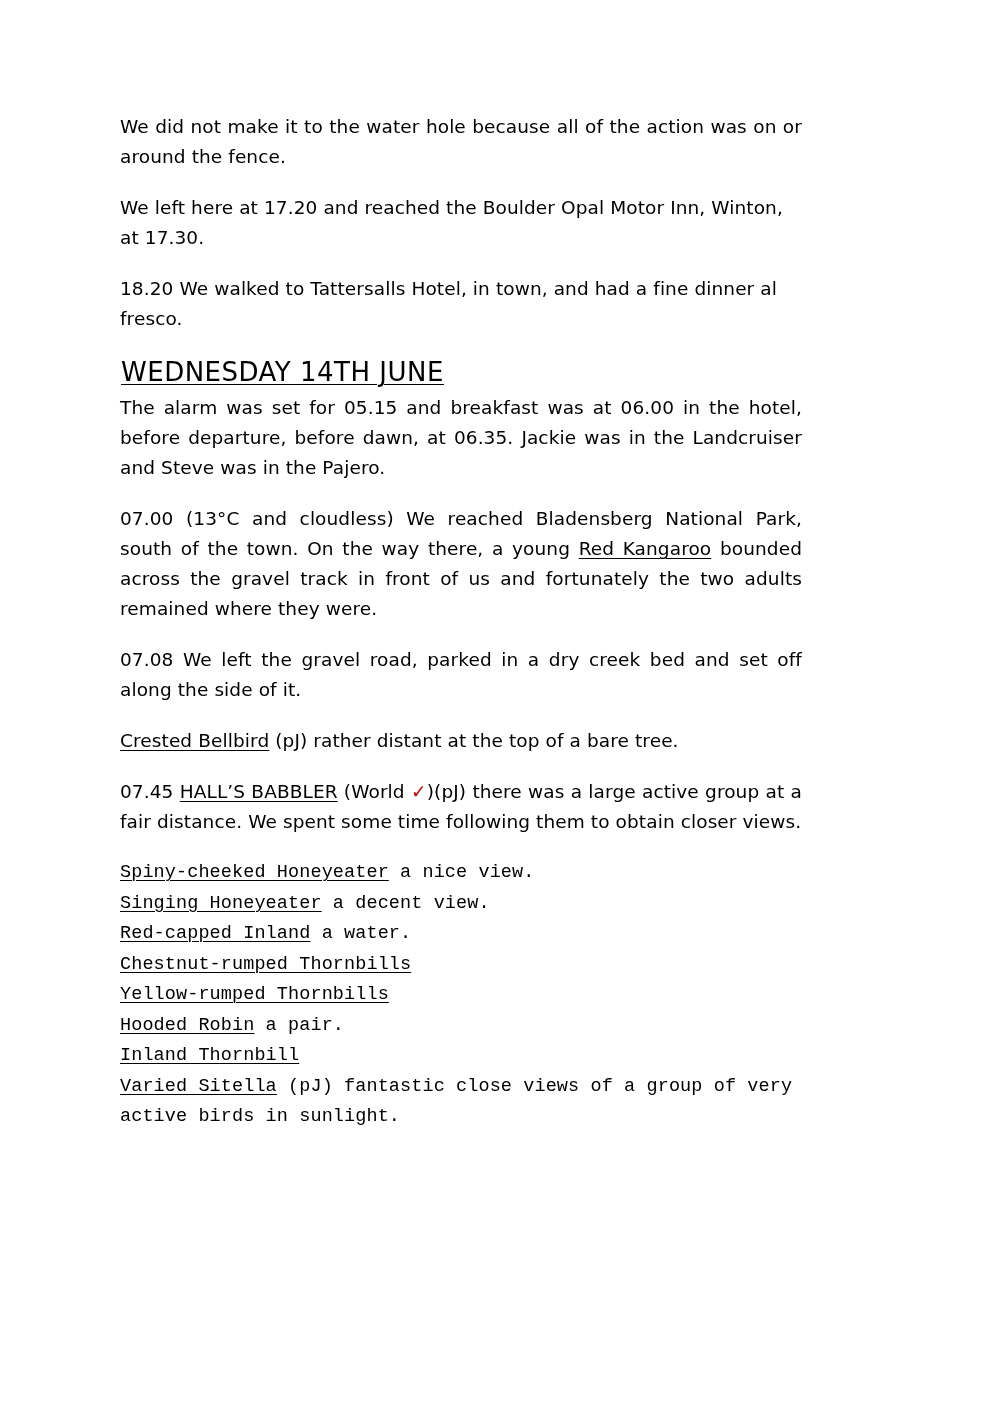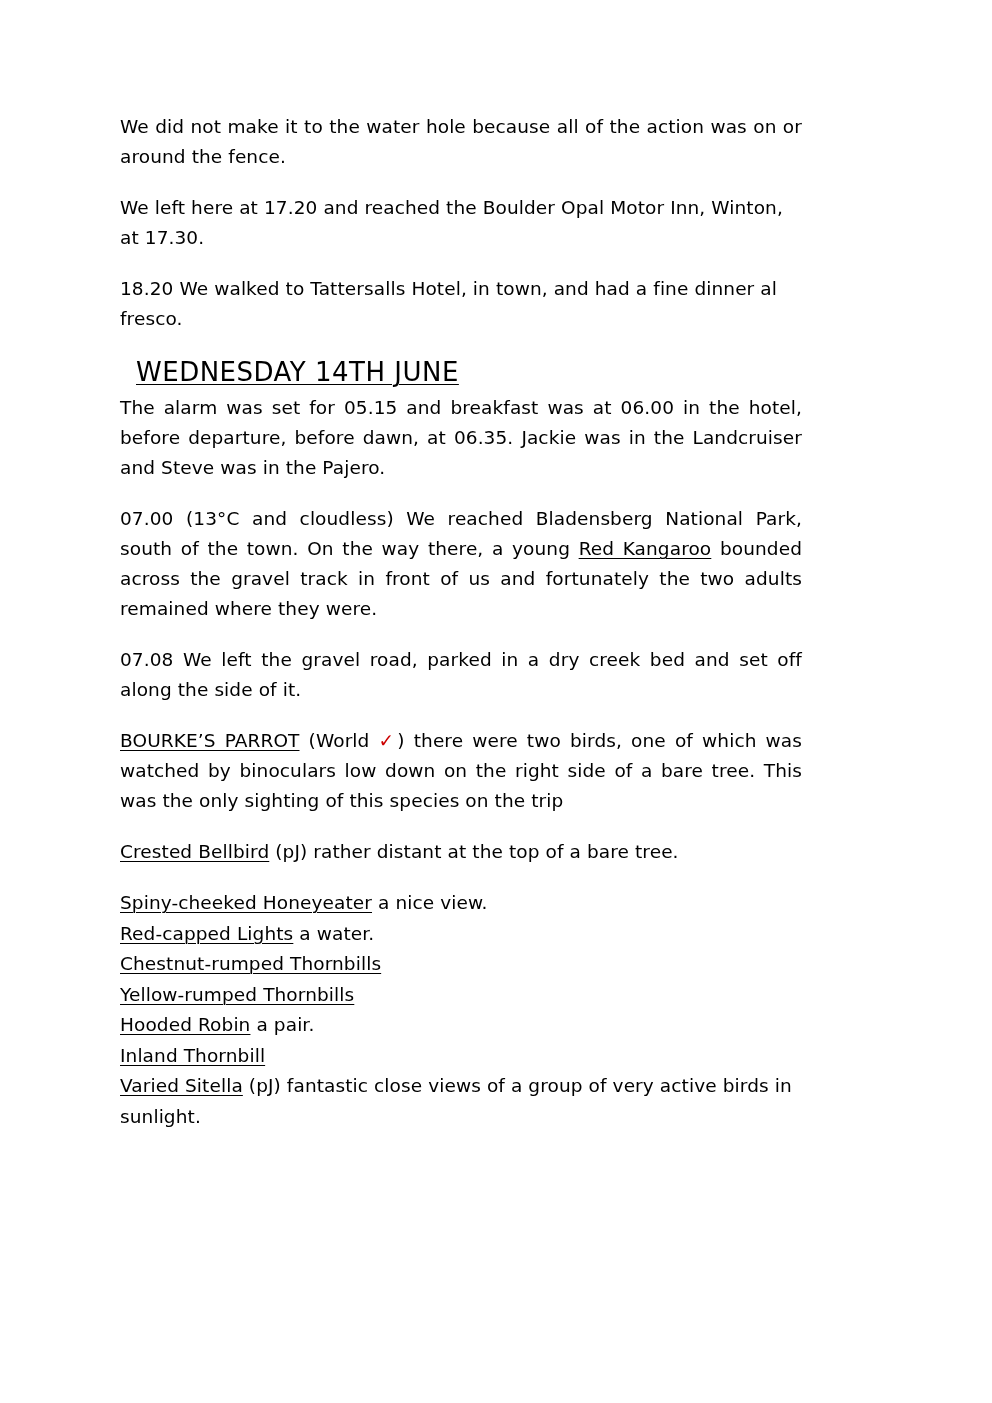--- a/index.html
+++ b/index.html
@@ -24,26 +24,27 @@
     line-height: 30px;
     letter-spacing: 0.1px;
   }
   .blk.just {
     text-align: justify;
   }
   .blk.h {
     font-size: 26px;
     font-weight: normal;
     line-height: 34px;
-    margin: 14px 0 4px 16px;
+    margin: 14px 0 4px 1px;
     letter-spacing: 0.5px;
   }
   .blk.li {
     margin: 0;
     line-height: 30.5px;
+    font-family: Liberation Mono, monospace;
   }
   .blk.li.last {
     margin-bottom: 28px;
   }
   .u {
     text-decoration: underline;
     text-underline-offset: 3px;
     text-decoration-thickness: 1.4px;
   }
   .b {
@@ -55,23 +56,24 @@
 
 <div class="page">
   <div>
       <p class="blk p just"><span>We did not make it to the water hole because all of the action was on or around the fence.</span></p>
       <p class="blk p"><span>We left here at 17.20 and reached the Boulder Opal Motor Inn, Winton, at 17.30.</span></p>
       <p class="blk p"><span>18.20 We walked to Tattersalls Hotel, in town, and had a fine dinner al fresco.</span></p>
       <h2 class="blk h"><span class="u">WEDNESDAY 14TH JUNE</span></h2>
       <p class="blk p just"><span>The alarm was set for 05.15 and breakfast was at 06.00 in the hotel, before departure, before dawn, at 06.35. Jackie was in the Landcruiser and Steve was in the Pajero.</span></p>
       <p class="blk p just"><span>07.00 (13°C and cloudless) We reached Bladensberg National Park, south of the town. On the way there, a young </span><span class="u">Red Kangaroo</span><span> bounded across the gravel track in front of us and fortunately the two adults remained where they were.</span></p>
       <p class="blk p just"><span>07.08 We left the gravel road, parked in a dry creek bed and set off along the side of it.</span></p>
-      <p class="blk p just"><span class="u">BOURKE’S PARROT</span><span> (World </span><span class="b" style="color: rgb(204, 0, 0);">✓</span><span>) there were two birds, one of which was watched by binoculars low down on the right side of a bare tree. This was the only sighting of this species on the trip</span></p>
       <p class="blk p"><span class="u">Crested Bellbird</span><span> (pJ) rather distant at the top of a bare tree.</span></p>
+      <p class="blk p just"><span>07.45 </span><span class="u">HALL’S BABBLER</span><span> (World </span><span class="b" style="color: rgb(204, 0, 0);">✓</span><span>)(pJ) there was a large active group at a fair distance. We spent some time following them to obtain closer views.</span></p>
       <p class="blk li"><span class="u">Spiny-cheeked Honeyeater</span><span> a nice view.</span></p>
-      <p class="blk li"><span class="u">Red-capped Lights</span><span> a water.</span></p>
+      <p class="blk li"><span class="u">Singing Honeyeater</span><span> a decent view.</span></p>
+      <p class="blk li"><span class="u">Red-capped Inland</span><span> a water.</span></p>
       <p class="blk li"><span class="u">Chestnut-rumped Thornbills</span></p>
       <p class="blk li"><span class="u">Yellow-rumped Thornbills</span></p>
       <p class="blk li"><span class="u">Hooded Robin</span><span> a pair.</span></p>
       <p class="blk li"><span class="u">Inland Thornbill</span></p>
       <p class="blk li last"><span class="u">Varied Sitella</span><span> (pJ) fantastic close views of a group of very active birds in sunlight.</span></p>
     </div>
 </div>
 
 </body></html>

